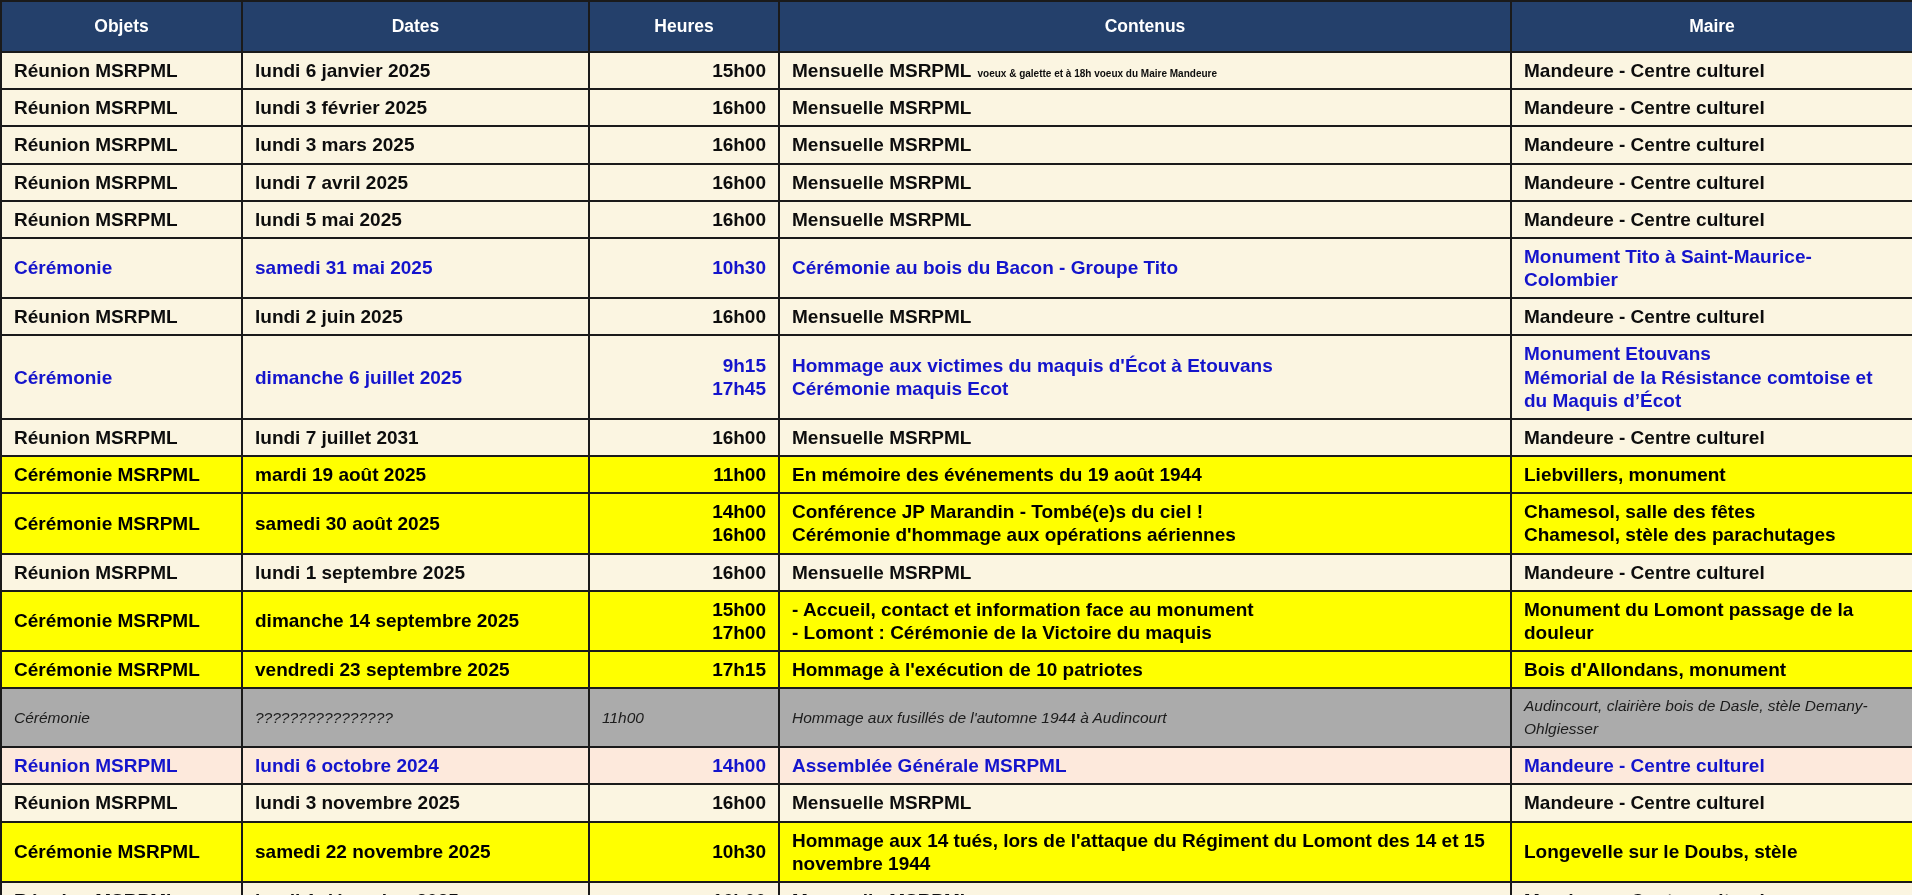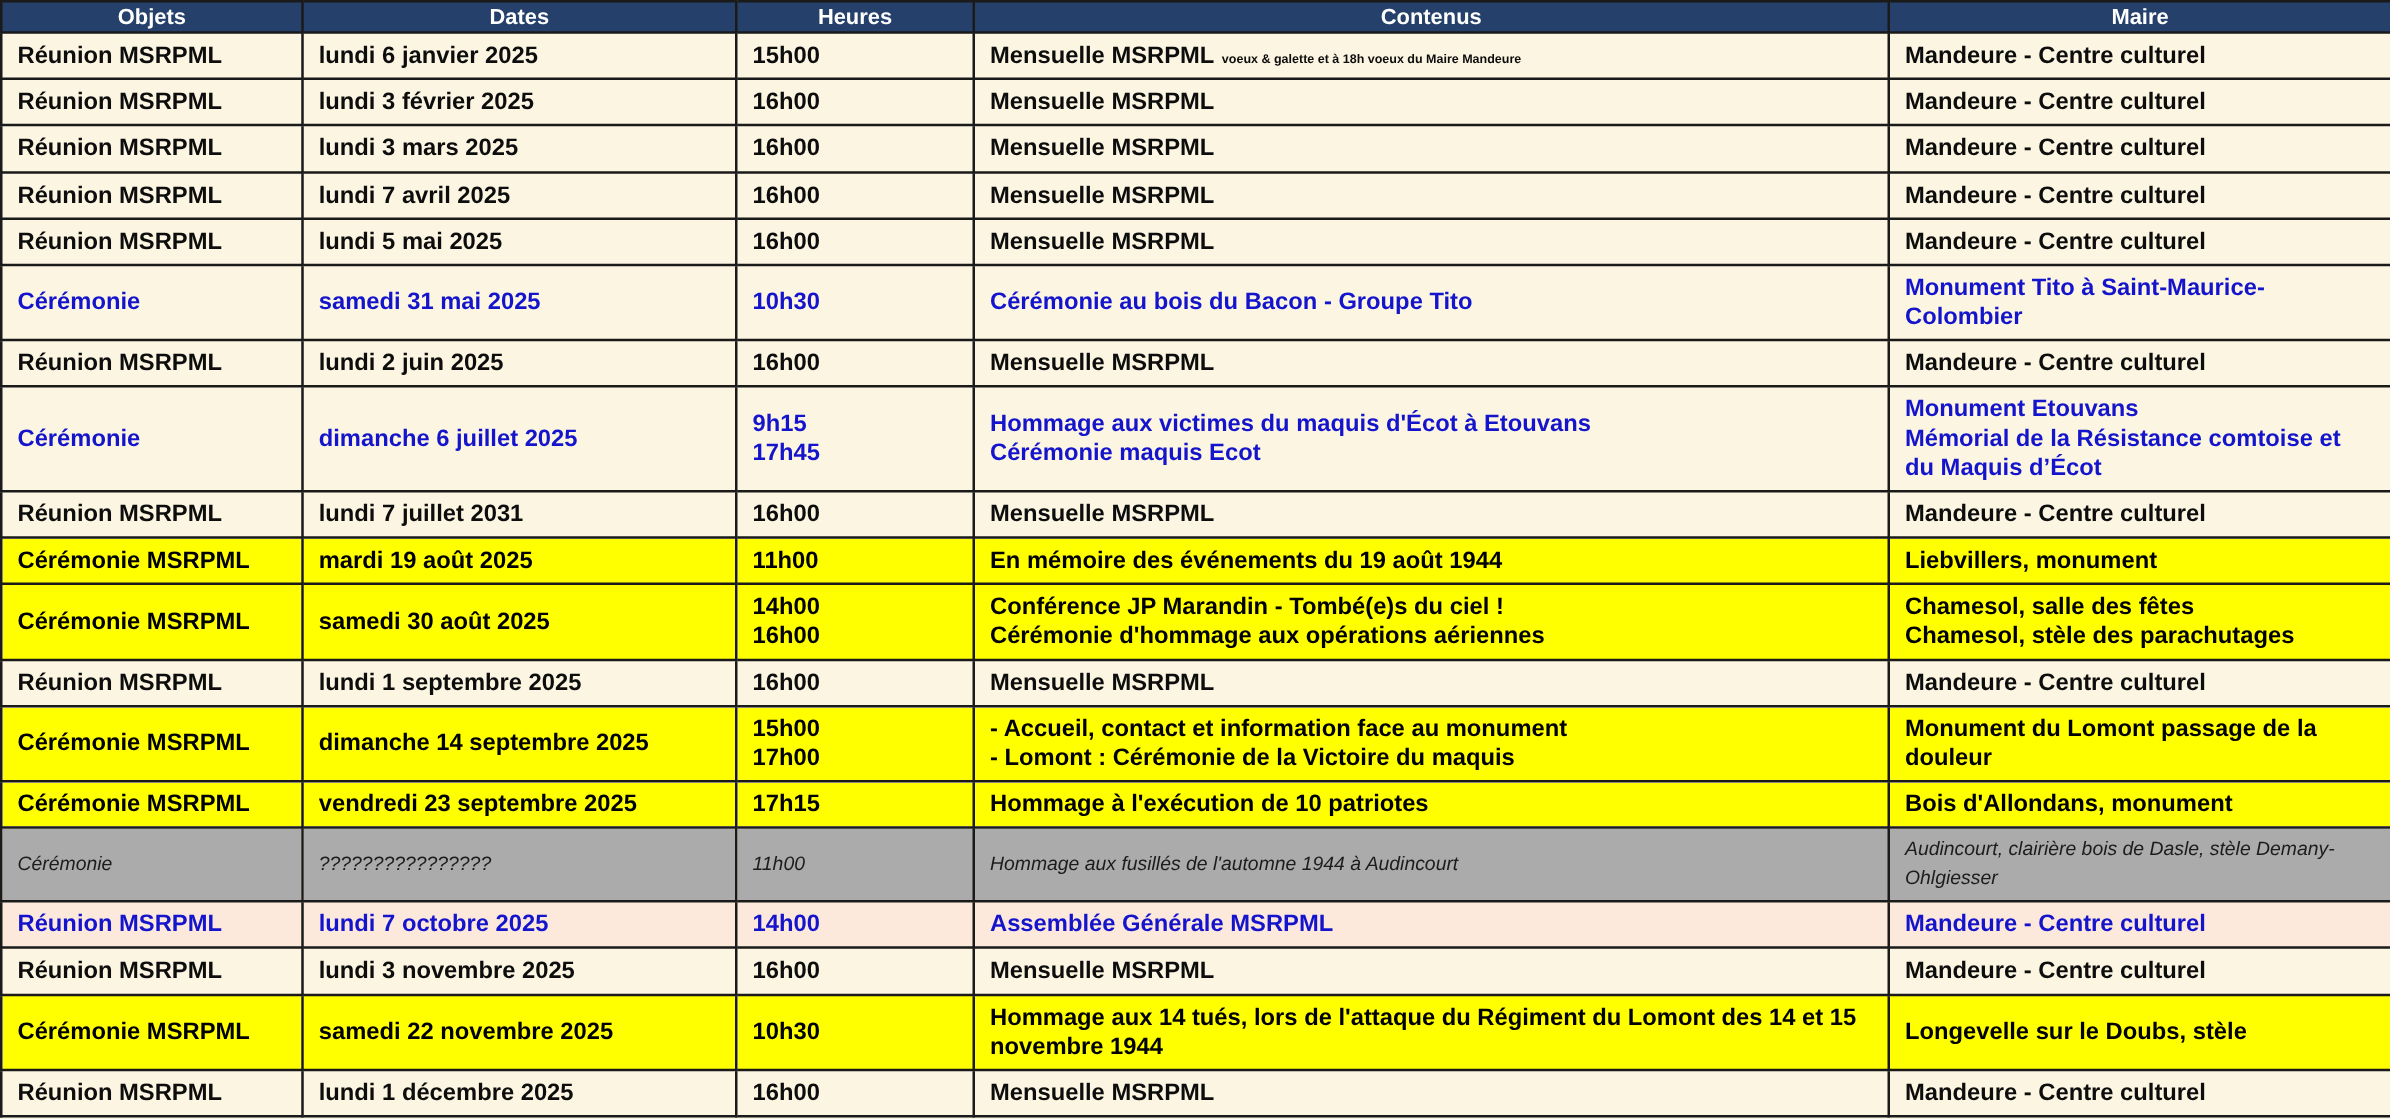--- a/index.html
+++ b/index.html
@@ -21,35 +21,35 @@
     border-collapse:collapse;
     table-layout:fixed;
     width:1912px;
   }
   th,td{border:2px solid var(--border);}
   th{
     background:var(--navy);
     color:#ffffff;
     font-weight:bold;
     font-size:17.5px;
-    padding:1px 4px;
+    padding:14px 4px;
     text-align:center;
     height:19px;
   }
   td{
     padding:6px 12px;
     font-weight:bold;
     font-size:19px;
     line-height:1.22;
     vertical-align:middle;
     white-space:pre-line;
     overflow:hidden;
   }
   .c-objet{}
-  .c-heures{text-align:left;}
+  .c-heures{text-align:right;}
   tr.v-cream td{background:var(--cream);color:#0d0d0d;}
   tr.v-blue  td{background:var(--cream);color:var(--blue);}
   tr.v-yellow td{background:var(--yellow);color:#000000;}
   tr.v-pink  td{background:var(--pink);color:var(--blue);}
   tr.v-gray td{
     background:var(--grayBg);
     color:#1c1c1c;
     font-weight:400;
     font-style:italic;
     font-size:15.5px;
@@ -204,21 +204,21 @@
   <tr class="v-gray">
     <td class="c-objet">Cérémonie</td>
     <td class="c-date">????????????????</td>
     <td class="c-heures">11h00</td>
     <td class="c-contenu"><span>Hommage aux fusillés de l'automne 1944 à Audincourt</span></td>
     <td class="c-lieu">Audincourt, clairière bois de Dasle, stèle Demany-Ohlgiesser</td>
   </tr>
 
   <tr class="v-pink">
     <td class="c-objet">Réunion MSRPML</td>
-    <td class="c-date">lundi 7 octobre 2025</td>
+    <td class="c-date">lundi 6 octobre 2024</td>
     <td class="c-heures">14h00</td>
     <td class="c-contenu"><span>Assemblée Générale MSRPML</span></td>
     <td class="c-lieu">Mandeure - Centre culturel</td>
   </tr>
 
   <tr class="v-cream">
     <td class="c-objet">Réunion MSRPML</td>
     <td class="c-date">lundi 3 novembre 2025</td>
     <td class="c-heures">16h00</td>
     <td class="c-contenu"><span>Mensuelle MSRPML</span></td>

